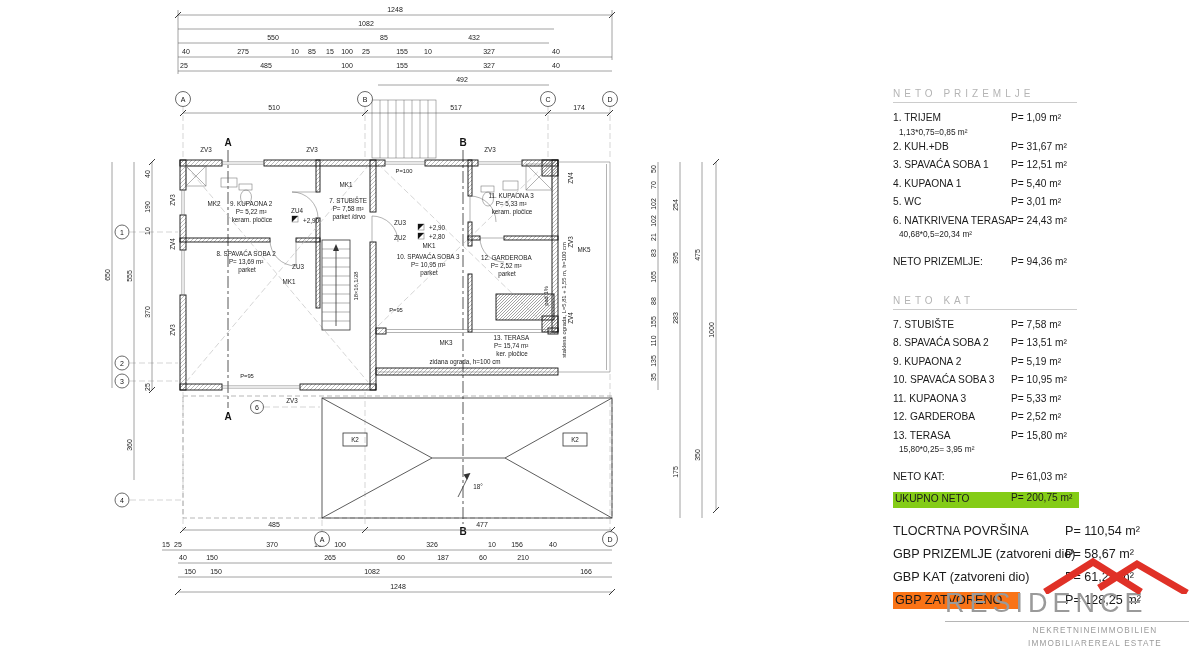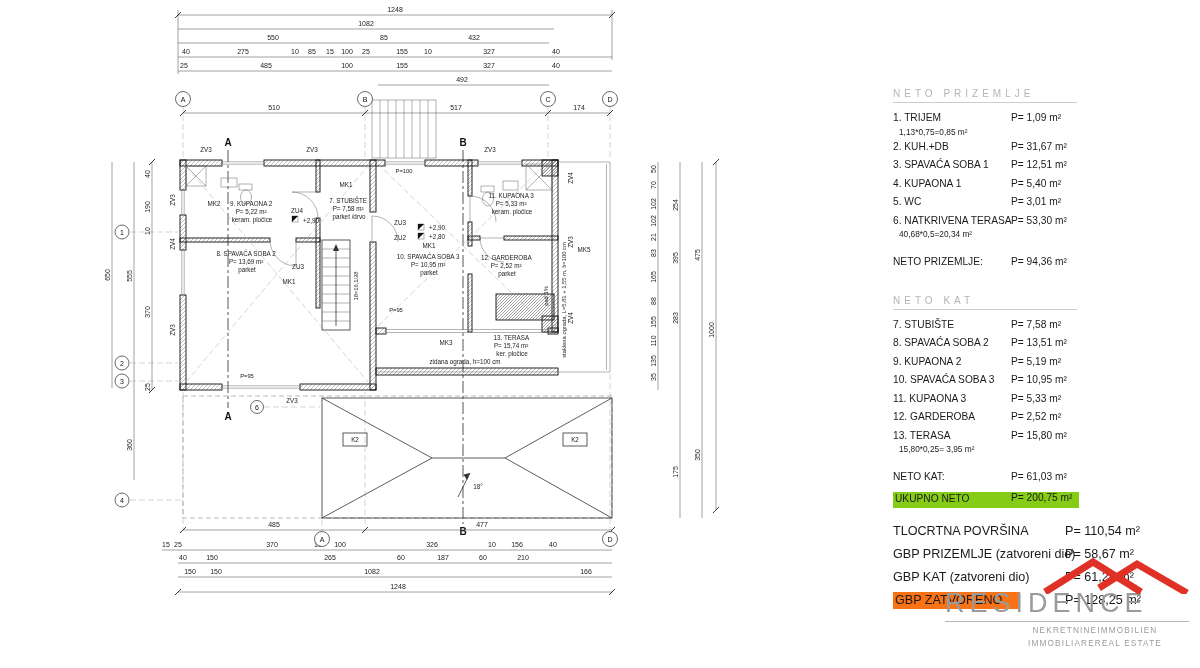--- a/index.html
+++ b/index.html
@@ -448,21 +448,21 @@
 
 <div class="panel">
   <div class="sec-h">NETO PRIZEMLJE</div>
 
   <div class="row"><span>1. TRIJEM</span><span class="val">P= 1,09 m²</span></div>
   <div class="sub">1,13*0,75=0,85 m²</div>
   <div class="row"><span>2. KUH.+DB</span><span class="val">P= 31,67 m²</span></div>
   <div class="row"><span>3. SPAVAĆA SOBA 1</span><span class="val">P= 12,51 m²</span></div>
   <div class="row"><span>4. KUPAONA 1</span><span class="val">P= 5,40 m²</span></div>
   <div class="row"><span>5. WC</span><span class="val">P= 3,01 m²</span></div>
-  <div class="row"><span>6. NATKRIVENA TERASA</span><span class="val">P= 53,30 m²</span></div>
+  <div class="row"><span>6. NATKRIVENA TERASA</span><span class="val">P= 24,43 m²</span></div>
   <div class="sub">40,68*0,5=20,34 m²</div>
   <div class="row total"><span>NETO PRIZEMLJE:</span><span class="val">P= 94,36 m²</span></div>
 
   <div class="sec-h mt">NETO KAT</div>
   <div class="row"><span>7. STUBIŠTE</span><span class="val">P= 7,58 m²</span></div>
   <div class="row"><span>8. SPAVAĆA SOBA 2</span><span class="val">P= 13,51 m²</span></div>
   <div class="row"><span>9. KUPAONA 2</span><span class="val">P= 5,19 m²</span></div>
   <div class="row"><span>10. SPAVAĆA SOBA 3</span><span class="val">P= 10,95 m²</span></div>
   <div class="row"><span>11. KUPAONA 3</span><span class="val">P= 5,33 m²</span></div>
   <div class="row"><span>12. GARDEROBA</span><span class="val">P= 2,52 m²</span></div>

